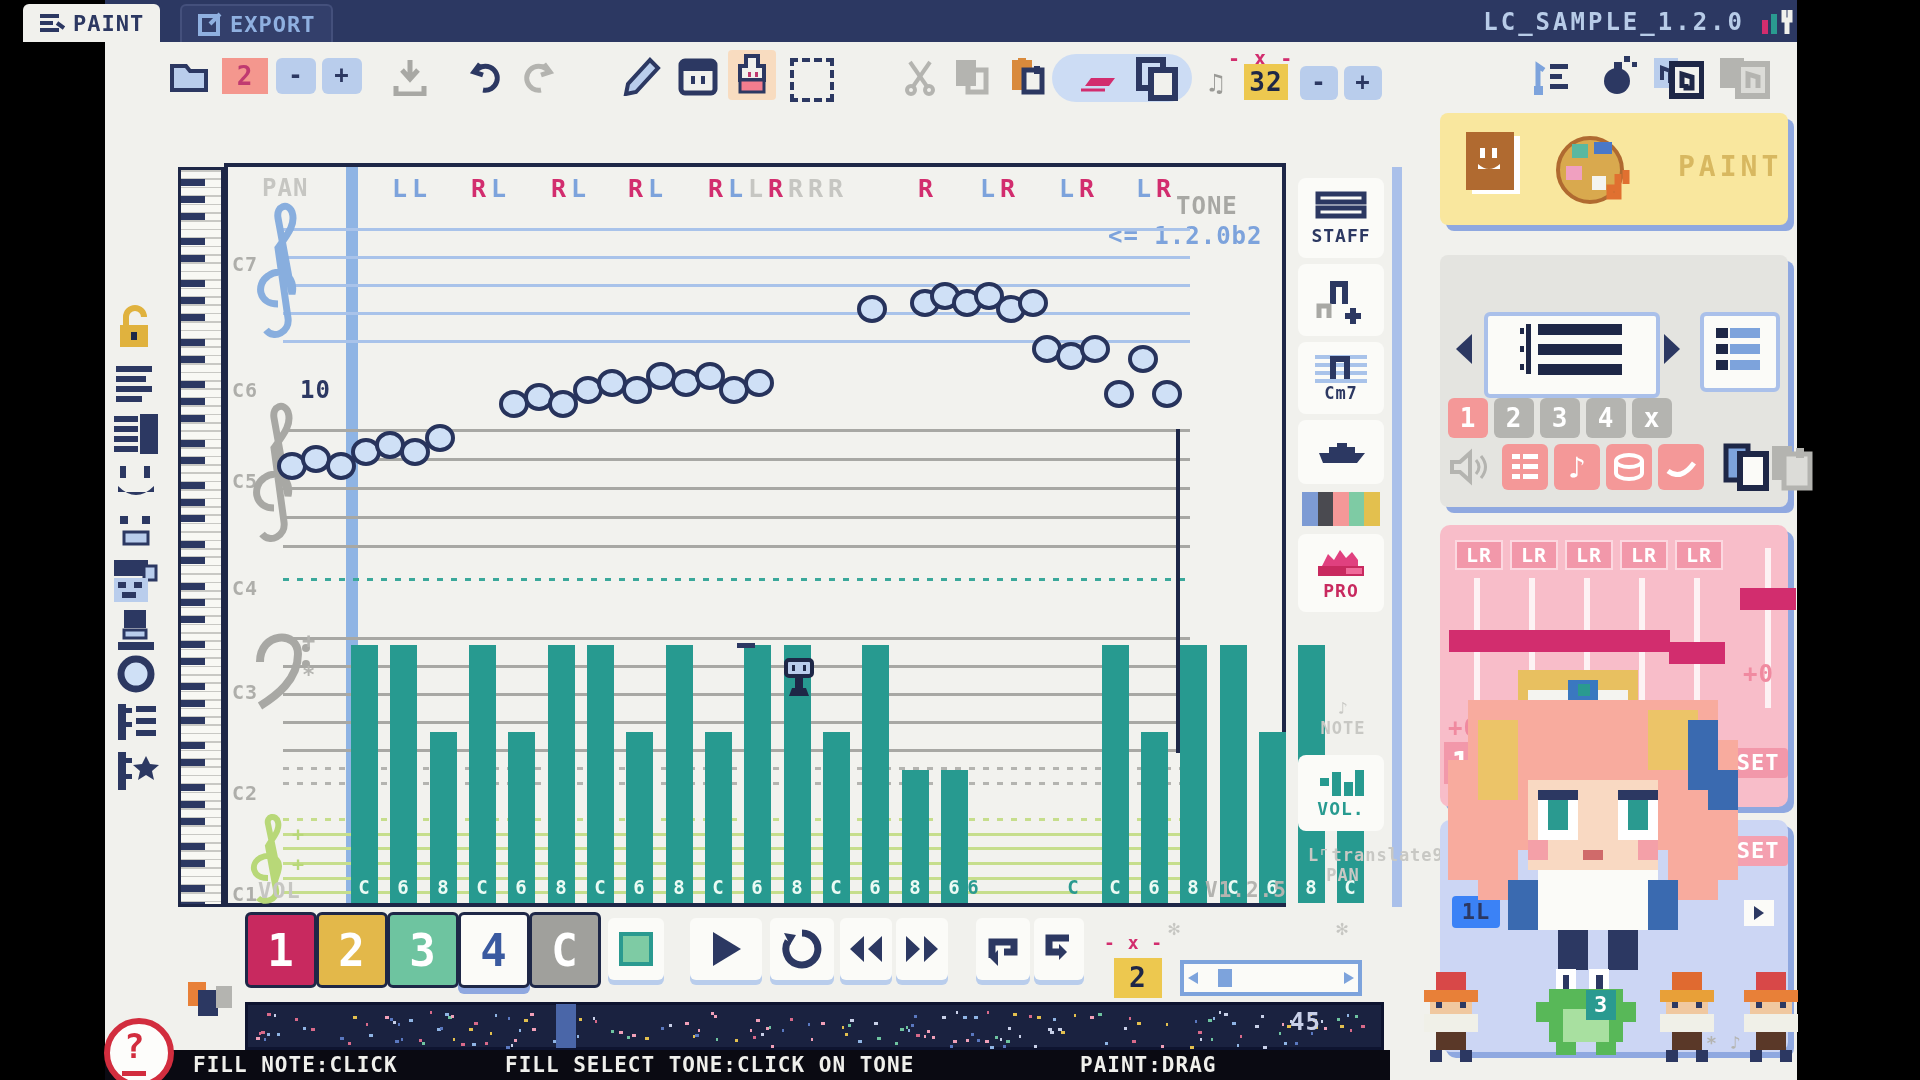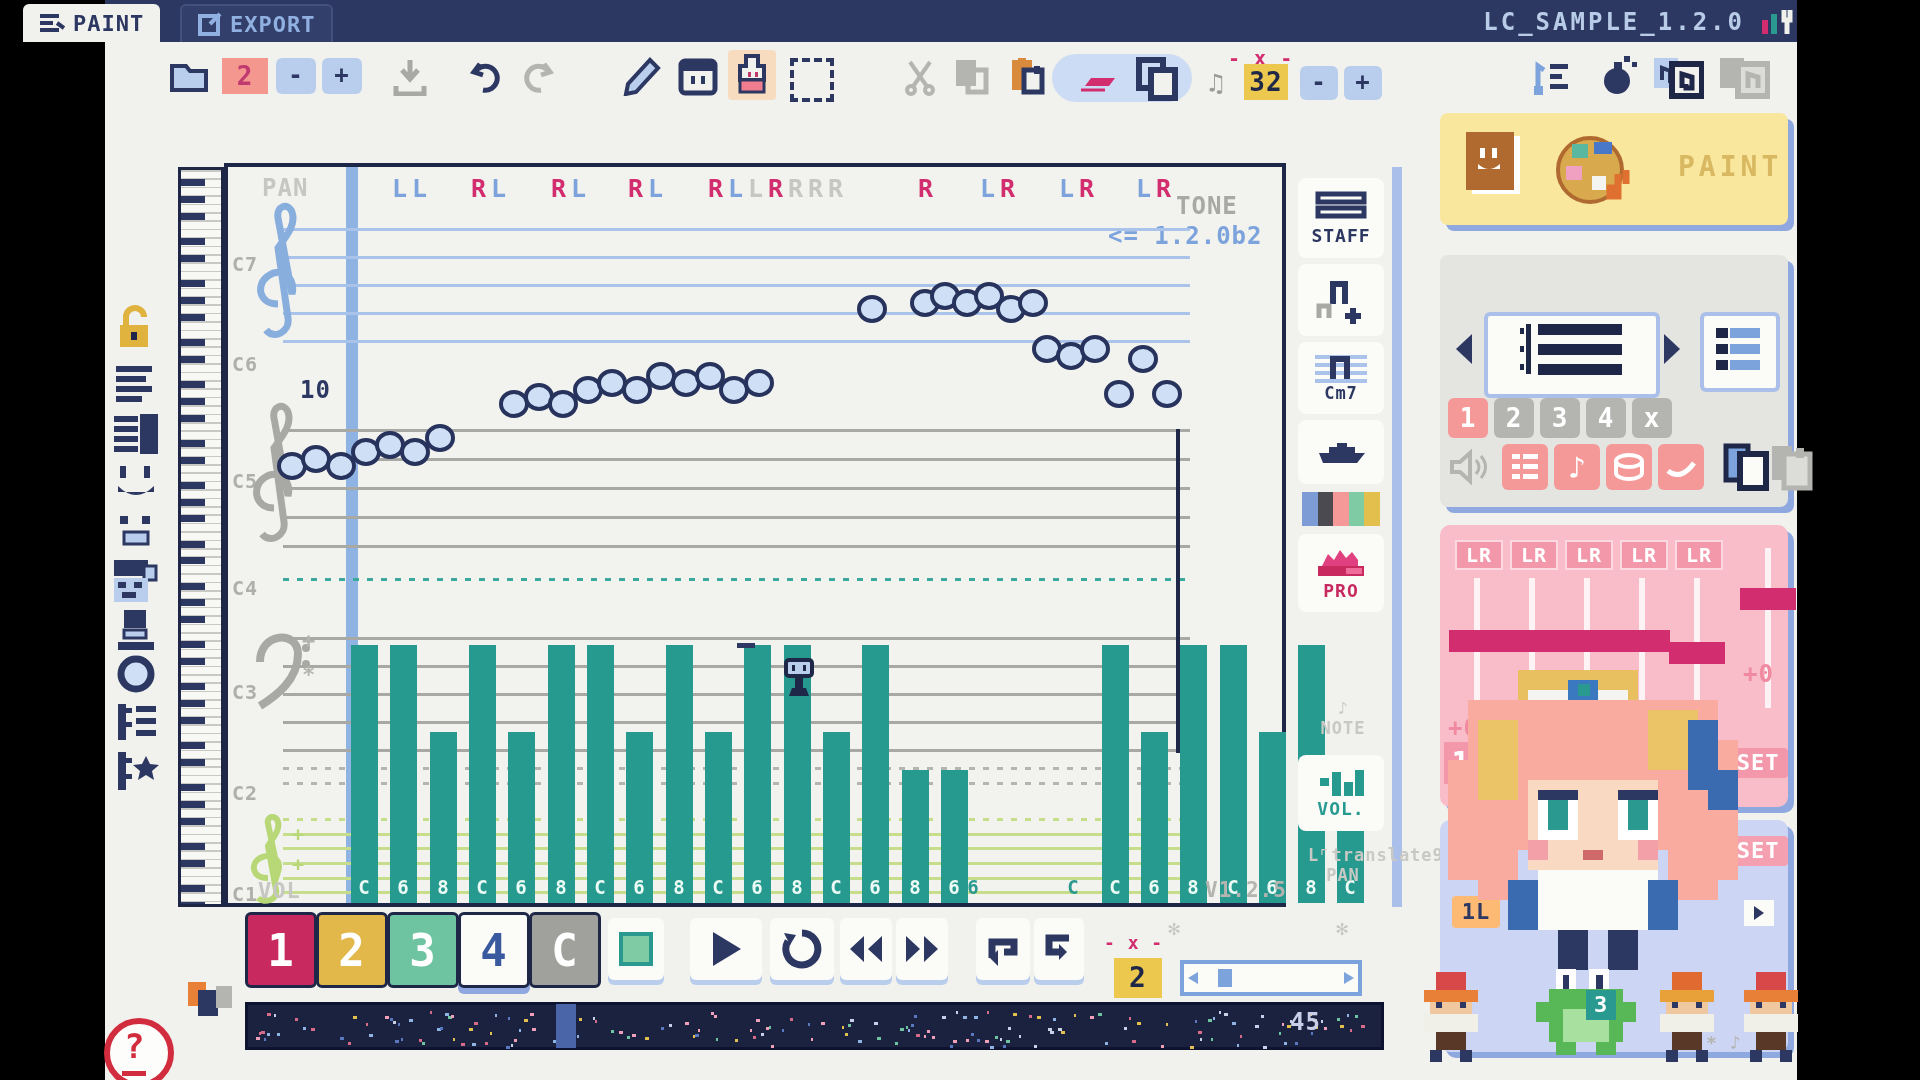--- a/index.html
+++ b/index.html
@@ -457,21 +457,21 @@
       <div class="sline" style="top:862px;background:#c6de8c"></div>
       <div class="sline" style="top:877px;background:#c6de8c"></div>
       <div class="sline" style="top:891px;background:#c6de8c"></div>
       <div class="dotline" style="top: 578px; background: repeating-linear-gradient(90deg, rgb(58, 168, 154) 0px, rgb(58, 168, 154) 6px, transparent 6px, transparent 14px);"></div>
       <div class="dotline" style="top: 767px; background: repeating-linear-gradient(90deg, rgb(180, 180, 176) 0px, rgb(180, 180, 176) 6px, transparent 6px, transparent 14px);"></div>
       <div class="dotline" style="top: 782px; background: repeating-linear-gradient(90deg, rgb(180, 180, 176) 0px, rgb(180, 180, 176) 6px, transparent 6px, transparent 14px);"></div>
       <div class="dotline" style="top: 818px; background: repeating-linear-gradient(90deg, rgb(198, 222, 140) 0px, rgb(198, 222, 140) 6px, transparent 6px, transparent 14px);"></div>
     </div>
   <div id="octaves">
       <div class="octlab px" style="top:252px">C7</div>
-      <div class="octlab px" style="top:352px">C6</div>
+      <div class="octlab px" style="top:378px">C6</div>
       <div class="octlab px" style="top:469px">C5</div>
       <div class="octlab px" style="top:576px">C4</div>
       <div class="octlab px" style="top:680px">C3</div>
       <div class="octlab px" style="top:781px">C2</div>
       <div class="octlab px" style="top:882px">C1</div>
     </div>
   <div class="abs px" style="left:300px;top:376px;color:#2c3862;font-size:24px">10</div>
 
   <svg class="abs" style="left:248px;top:200px" width="60" height="150">
     <path d="M30 104 C10 104 8 84 20 76 C34 66 48 78 44 94 L30 18 C28 6 40 2 44 12 C48 24 40 34 30 48 L40 118 C42 132 26 140 18 130" fill="none" stroke="#88aede" stroke-width="7"></path>
@@ -763,21 +763,21 @@
       <div style="position:absolute;left:1765px;top:548px;width:6px;height:160px;background:#fdf2f4"></div>
       <div style="position:absolute;left:1740px;top:588px;width:56px;height:22px;background:#d22d6e"></div>
     </div>
   <div class="abs px" style="left:1743px;top:660px;color:#f08aa0;font-size:24px">+0</div>
   <div class="abs px" style="left:1448px;top:714px;color:#f08aa0;font-size:24px">+0</div>
   <div class="abs px" style="left:1444px;top:742px;width:34px;height:42px;background:#f298aa;color:#fff;font-size:30px;text-align:center;line-height:42px">1</div>
   <div class="abs px" style="left:1700px;top:748px;width:88px;height:30px;background:#f298aa;color:#fff;font-size:22px;text-align:center;line-height:30px;border-radius:4px">RESET</div>
 
   <div class="abs panelshadow" style="left:1440px;top:820px;width:348px;height:232px;background:#ccd6f4;border-radius:10px"></div>
   <div class="abs px" style="left:1700px;top:836px;width:88px;height:30px;background:#f4a0b0;color:#fff;font-size:22px;text-align:center;line-height:30px;border-radius:4px">RESET</div>
-  <div class="abs px" style="left:1452px;top:896px;width:48px;height:32px;background:#fdba74;color:#2c3862;font-size:22px;text-align:center;line-height:32px;border-radius:4px">1L</div>
+  <div class="abs px" style="left:1452px;top:896px;width:48px;height:32px;background:#3b82f6;color:#2c3862;font-size:22px;text-align:center;line-height:32px;border-radius:4px">1L</div>
   <div class="abs" style="left:1742px;top:898px"><svg width="34" height="30">
         <rect x="2" y="2" width="30" height="26" fill="#fbfbf8"></rect>
         <path d="M12 8 l10 7 -10 7 z" fill="#2c3862"></path>
       </svg></div>
 
   <svg class="abs" style="left:1448px;top:640px" width="290" height="330" viewBox="0 0 29 33" shape-rendering="crispEdges">
     <rect x="7" y="3" width="12" height="3" fill="#e8c060"></rect>
     <rect x="8" y="5" width="10" height="2" fill="#f4f4f0"></rect>
     <rect x="12" y="4" width="3" height="2" fill="#3a78c0"></rect>
       <rect x="13" y="4.4" width="1.2" height="1.2" fill="#2a9a90"></rect>
@@ -1078,20 +1078,25 @@
       <div class="tdot" style="left:1099.45px;top:9px;width:2px;height:3px;background:#8fb4e4"></div>
       <div class="tdot" style="left:1102.08px;top:24px;width:2px;height:3px;background:#d86a8a"></div>
       <div class="tdot" style="left:1107.34px;top:10px;width:3px;height:3px;background:#6ec4a0"></div>
       <div class="tdot" style="left:1112.6px;top:20px;width:4px;height:3px;background:#d86a8a"></div>
       <div class="tdot" style="left:10.75px;top:27px;width:2px;height:3px;background:#d86a8a"></div>
       <div class="tdot" style="left:18.639999999999873px;top:28px;width:3px;height:3px;background:#8fb4e4"></div>
     </div>
   <div class="abs" style="left:556px;top:1004px;width:20px;height:44px;background:#4a66a8"></div>
   <div class="abs px" style="left:1290px;top:1008px;color:#c8d0e8;font-size:24px">45</div>
 
+  <div class="abs px" id="statusbar">
+    <span class="statustxt" style="left:88px">FILL NOTE:CLICK</span>
+    <span class="statustxt" style="left:400px">FILL SELECT TONE:CLICK ON TONE</span>
+    <span class="statustxt" style="left:975px">PAINT:DRAG</span>
+  </div>
   <div class="abs" style="left:104px;top:1018px;width:58px;height:58px;background:#fdfdfb;border:6px solid #d22d3e;border-radius:50%;z-index:5">
     <div class="px" style="position:absolute;left:14px;top:2px;color:#d22d3e;font-size:34px">?</div>
     <div style="position:absolute;left:12px;bottom:6px;width:24px;height:5px;background:#d22d3e"></div>
   </div>
 <div class="px pinkbtn" style="position:absolute;left:1448px;top:398px;width:40px;height:40px;font-size:26px;line-height:40px;text-align:center">1</div>
     <div class="px graybtn" style="position:absolute;left:1494px;top:398px;width:40px;height:40px;font-size:26px;line-height:40px;text-align:center">2</div>
     <div class="px graybtn" style="position:absolute;left:1540px;top:398px;width:40px;height:40px;font-size:26px;line-height:40px;text-align:center">3</div>
     <div class="px graybtn" style="position:absolute;left:1586px;top:398px;width:40px;height:40px;font-size:26px;line-height:40px;text-align:center">4</div>
     <div class="px graybtn" style="position:absolute;left:1632px;top:398px;width:40px;height:40px;font-size:26px;line-height:40px;text-align:center">x</div>
     <div class="chbtn px" style="left:245px;background:#c8295f;color:#fff;">1</div>

